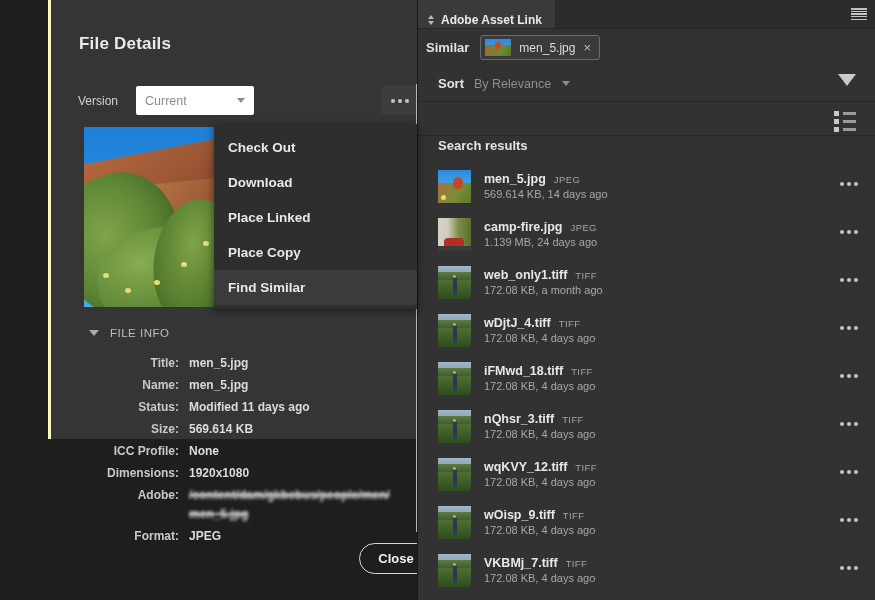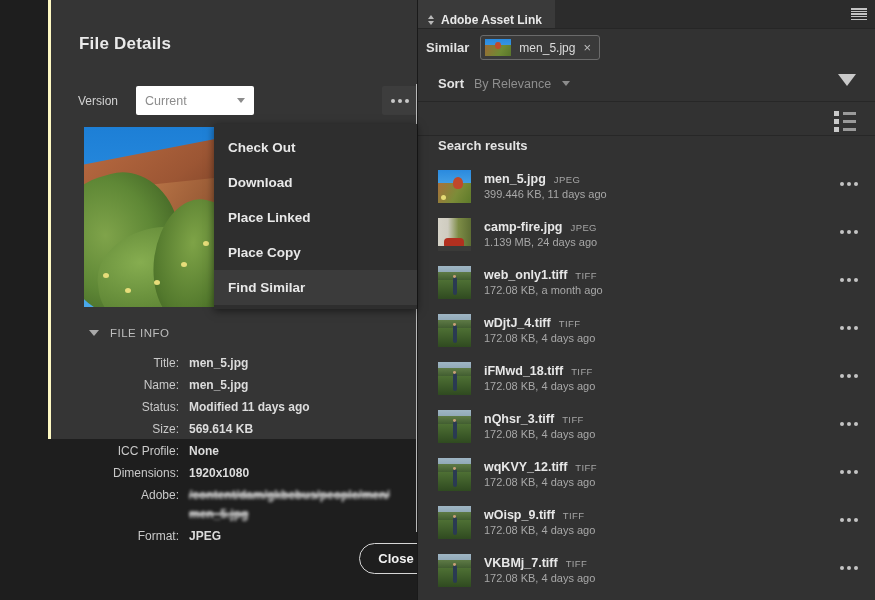--- a/index.html
+++ b/index.html
@@ -93,21 +93,21 @@
   
   .fi-header {
     position: absolute; left: 38px; top: 327px;
     display: flex; align-items: center; gap: 11px;
   }
   .fi-caret { width:0;height:0;border-left:5px solid transparent;border-right:5px solid transparent;border-top:6px solid #aaa; }
   .fi-title { font-size: 11.5px; color: #bdbdbd; letter-spacing: .5px; }
 
   .fi-table { position: absolute; left: 38px; top: 354px; width: 320px; }
   .fi-row { display: flex; font-size: 12px; line-height: 19px; margin-bottom: 3px; }
-  .fi-key { width: 100px; text-align: right; color: #c9c9c9; font-weight: normal; padding-right: 10px; flex: none; }
+  .fi-key { width: 100px; text-align: right; color: #c9c9c9; font-weight: bold; padding-right: 10px; flex: none; }
   .fi-val { color: #dcdcdc; font-weight: bold; }
   .fi-val.redact {
     color: #cfcfcf; filter: blur(1.35px);
     text-decoration: line-through; text-decoration-thickness: 2px;
     word-break: break-all; max-width: 210px; display:block;
   }
 
   
   .lsb {
     position: absolute; left: 365px; top: 84px; width: 17px; height: 448px;
@@ -396,21 +396,21 @@
             <span class="sky"></span>
             <span class="grd"></span>
             <span class="rk"></span>
             <span class="fl"></span>
           </span>
         <span class="res-meta">
           <span class="res-l1">
             <span class="res-name">men_5.jpg</span>
             <span class="res-type">JPEG</span>
           </span>
-          <div class="res-l2">399.446 KB, 11 days ago</div>
+          <div class="res-l2">569.614 KB, 14 days ago</div>
         </span>
         <span class="res-dots">
             <i></i>
             <i></i>
             <i></i>
           </span>
       </div>
 
       <div class="res-item">
         <span class="res-thumb t-fire">

